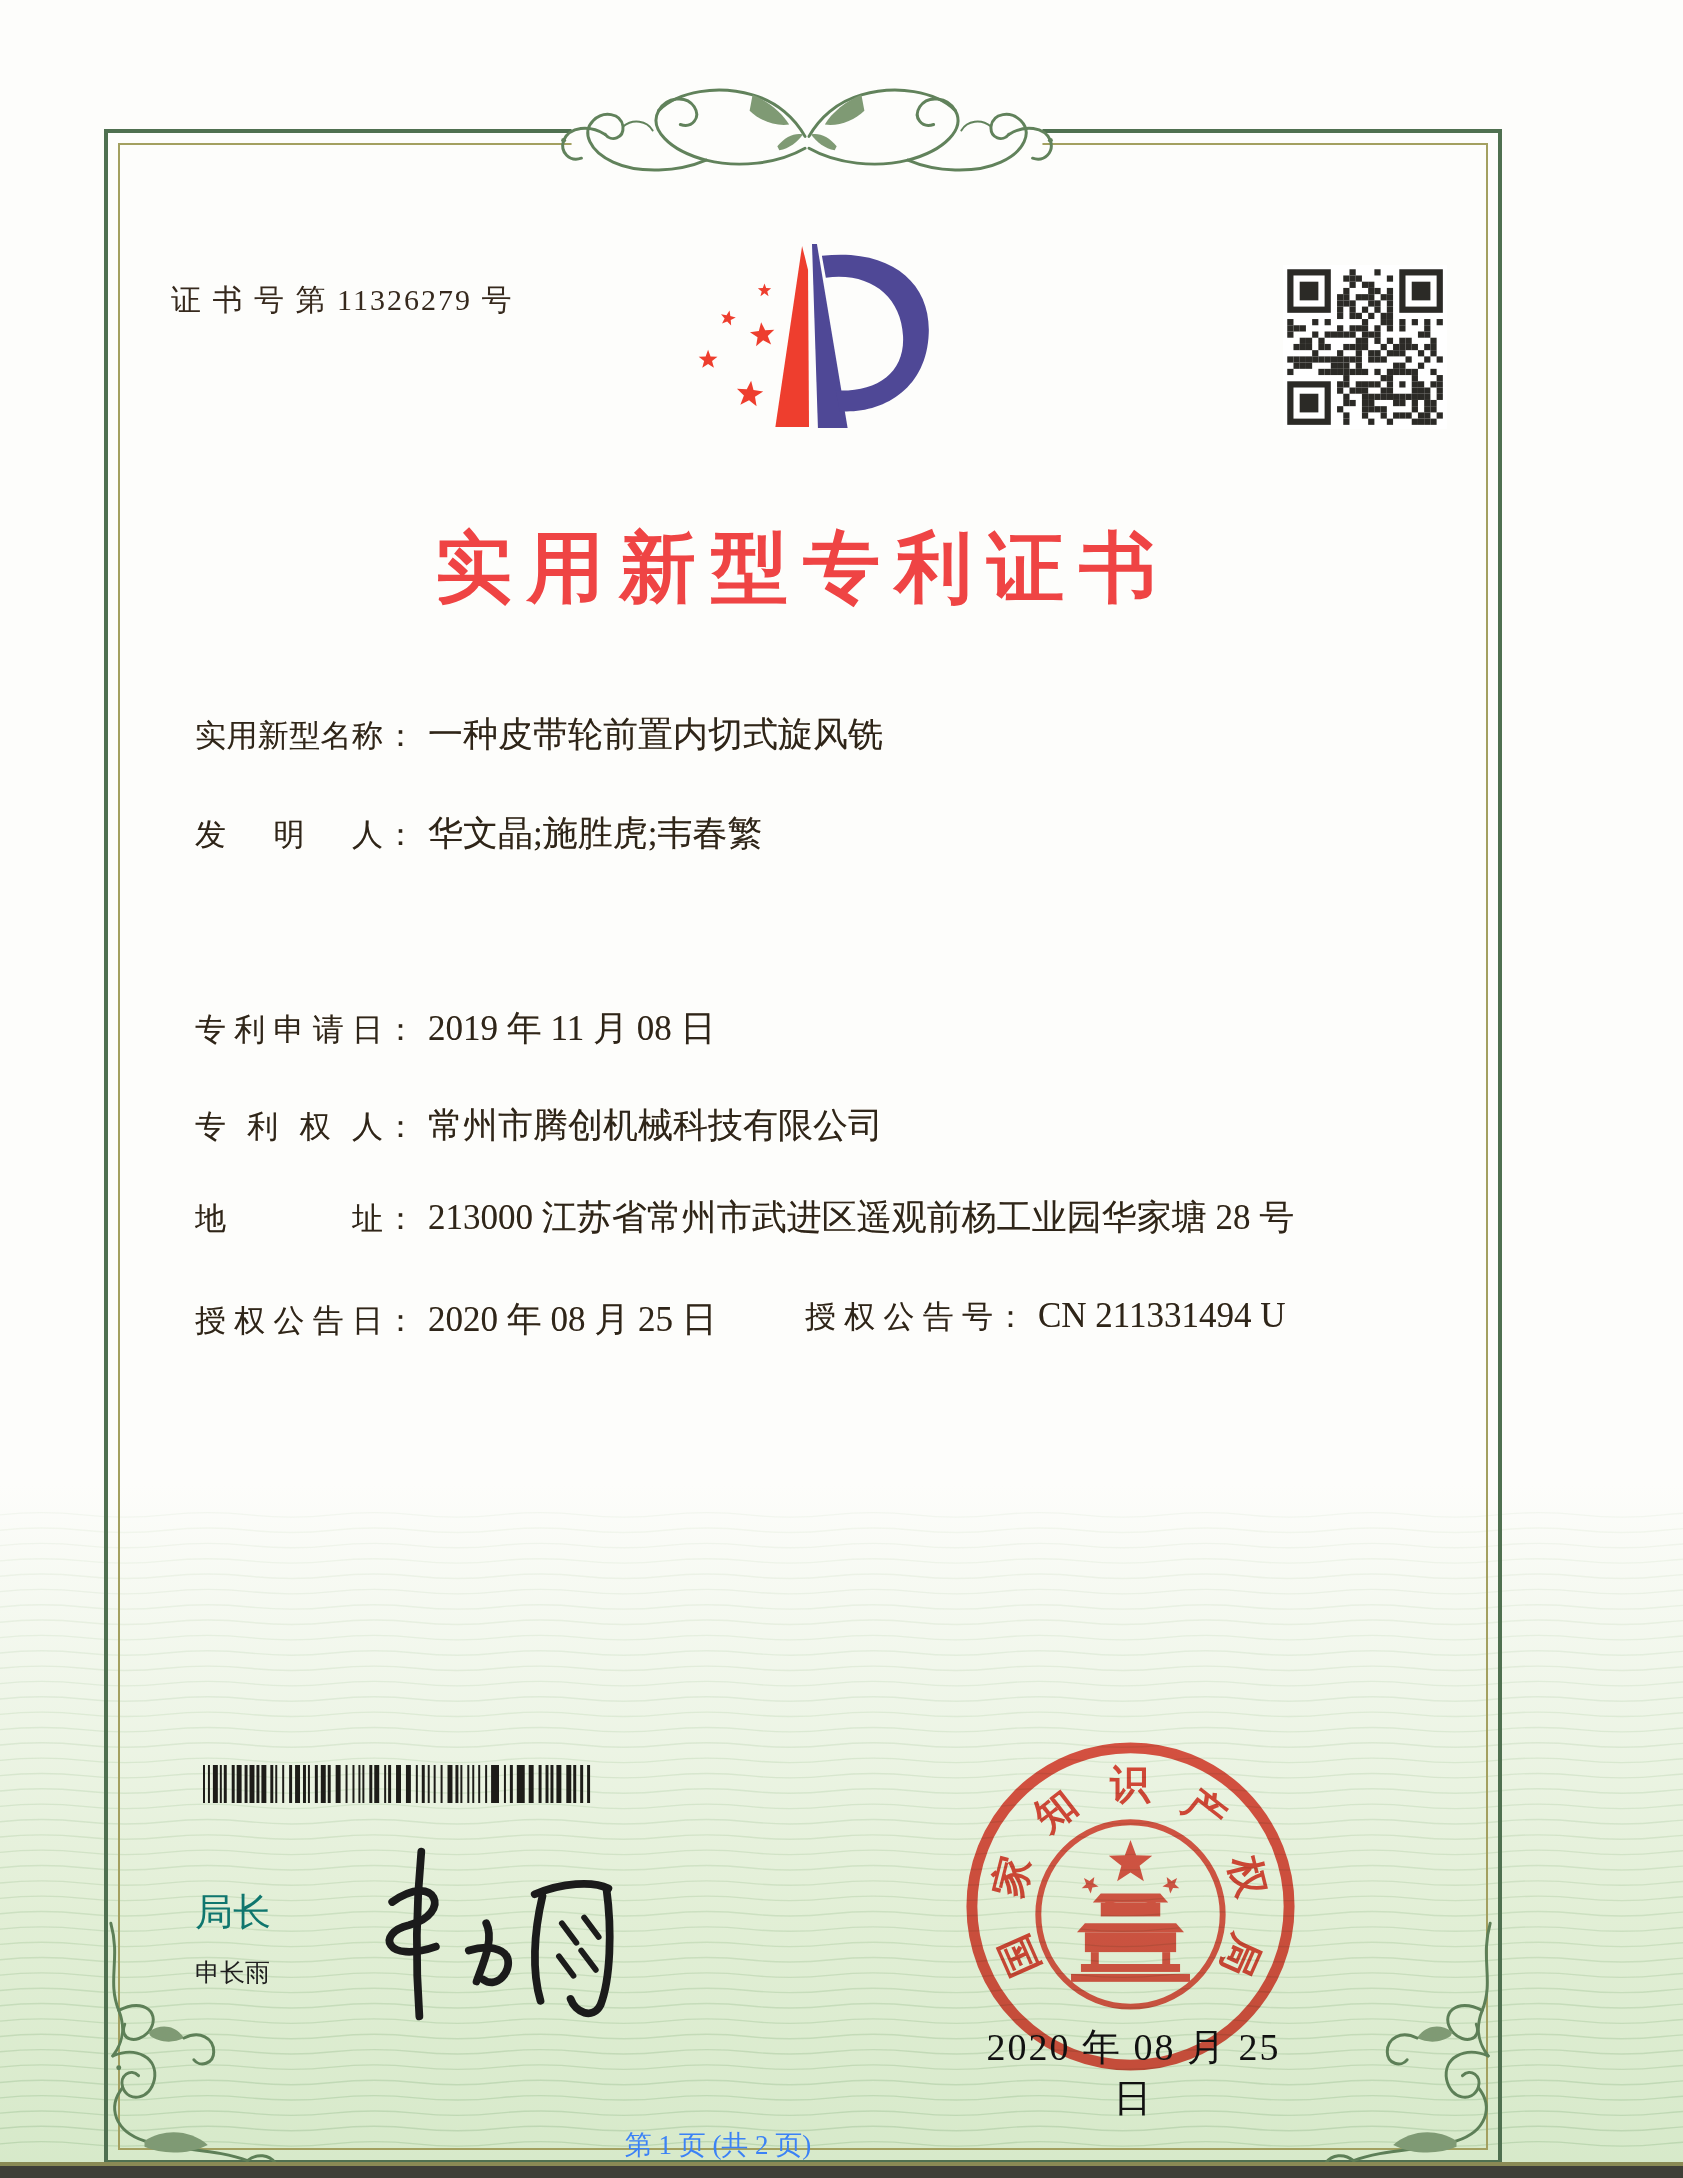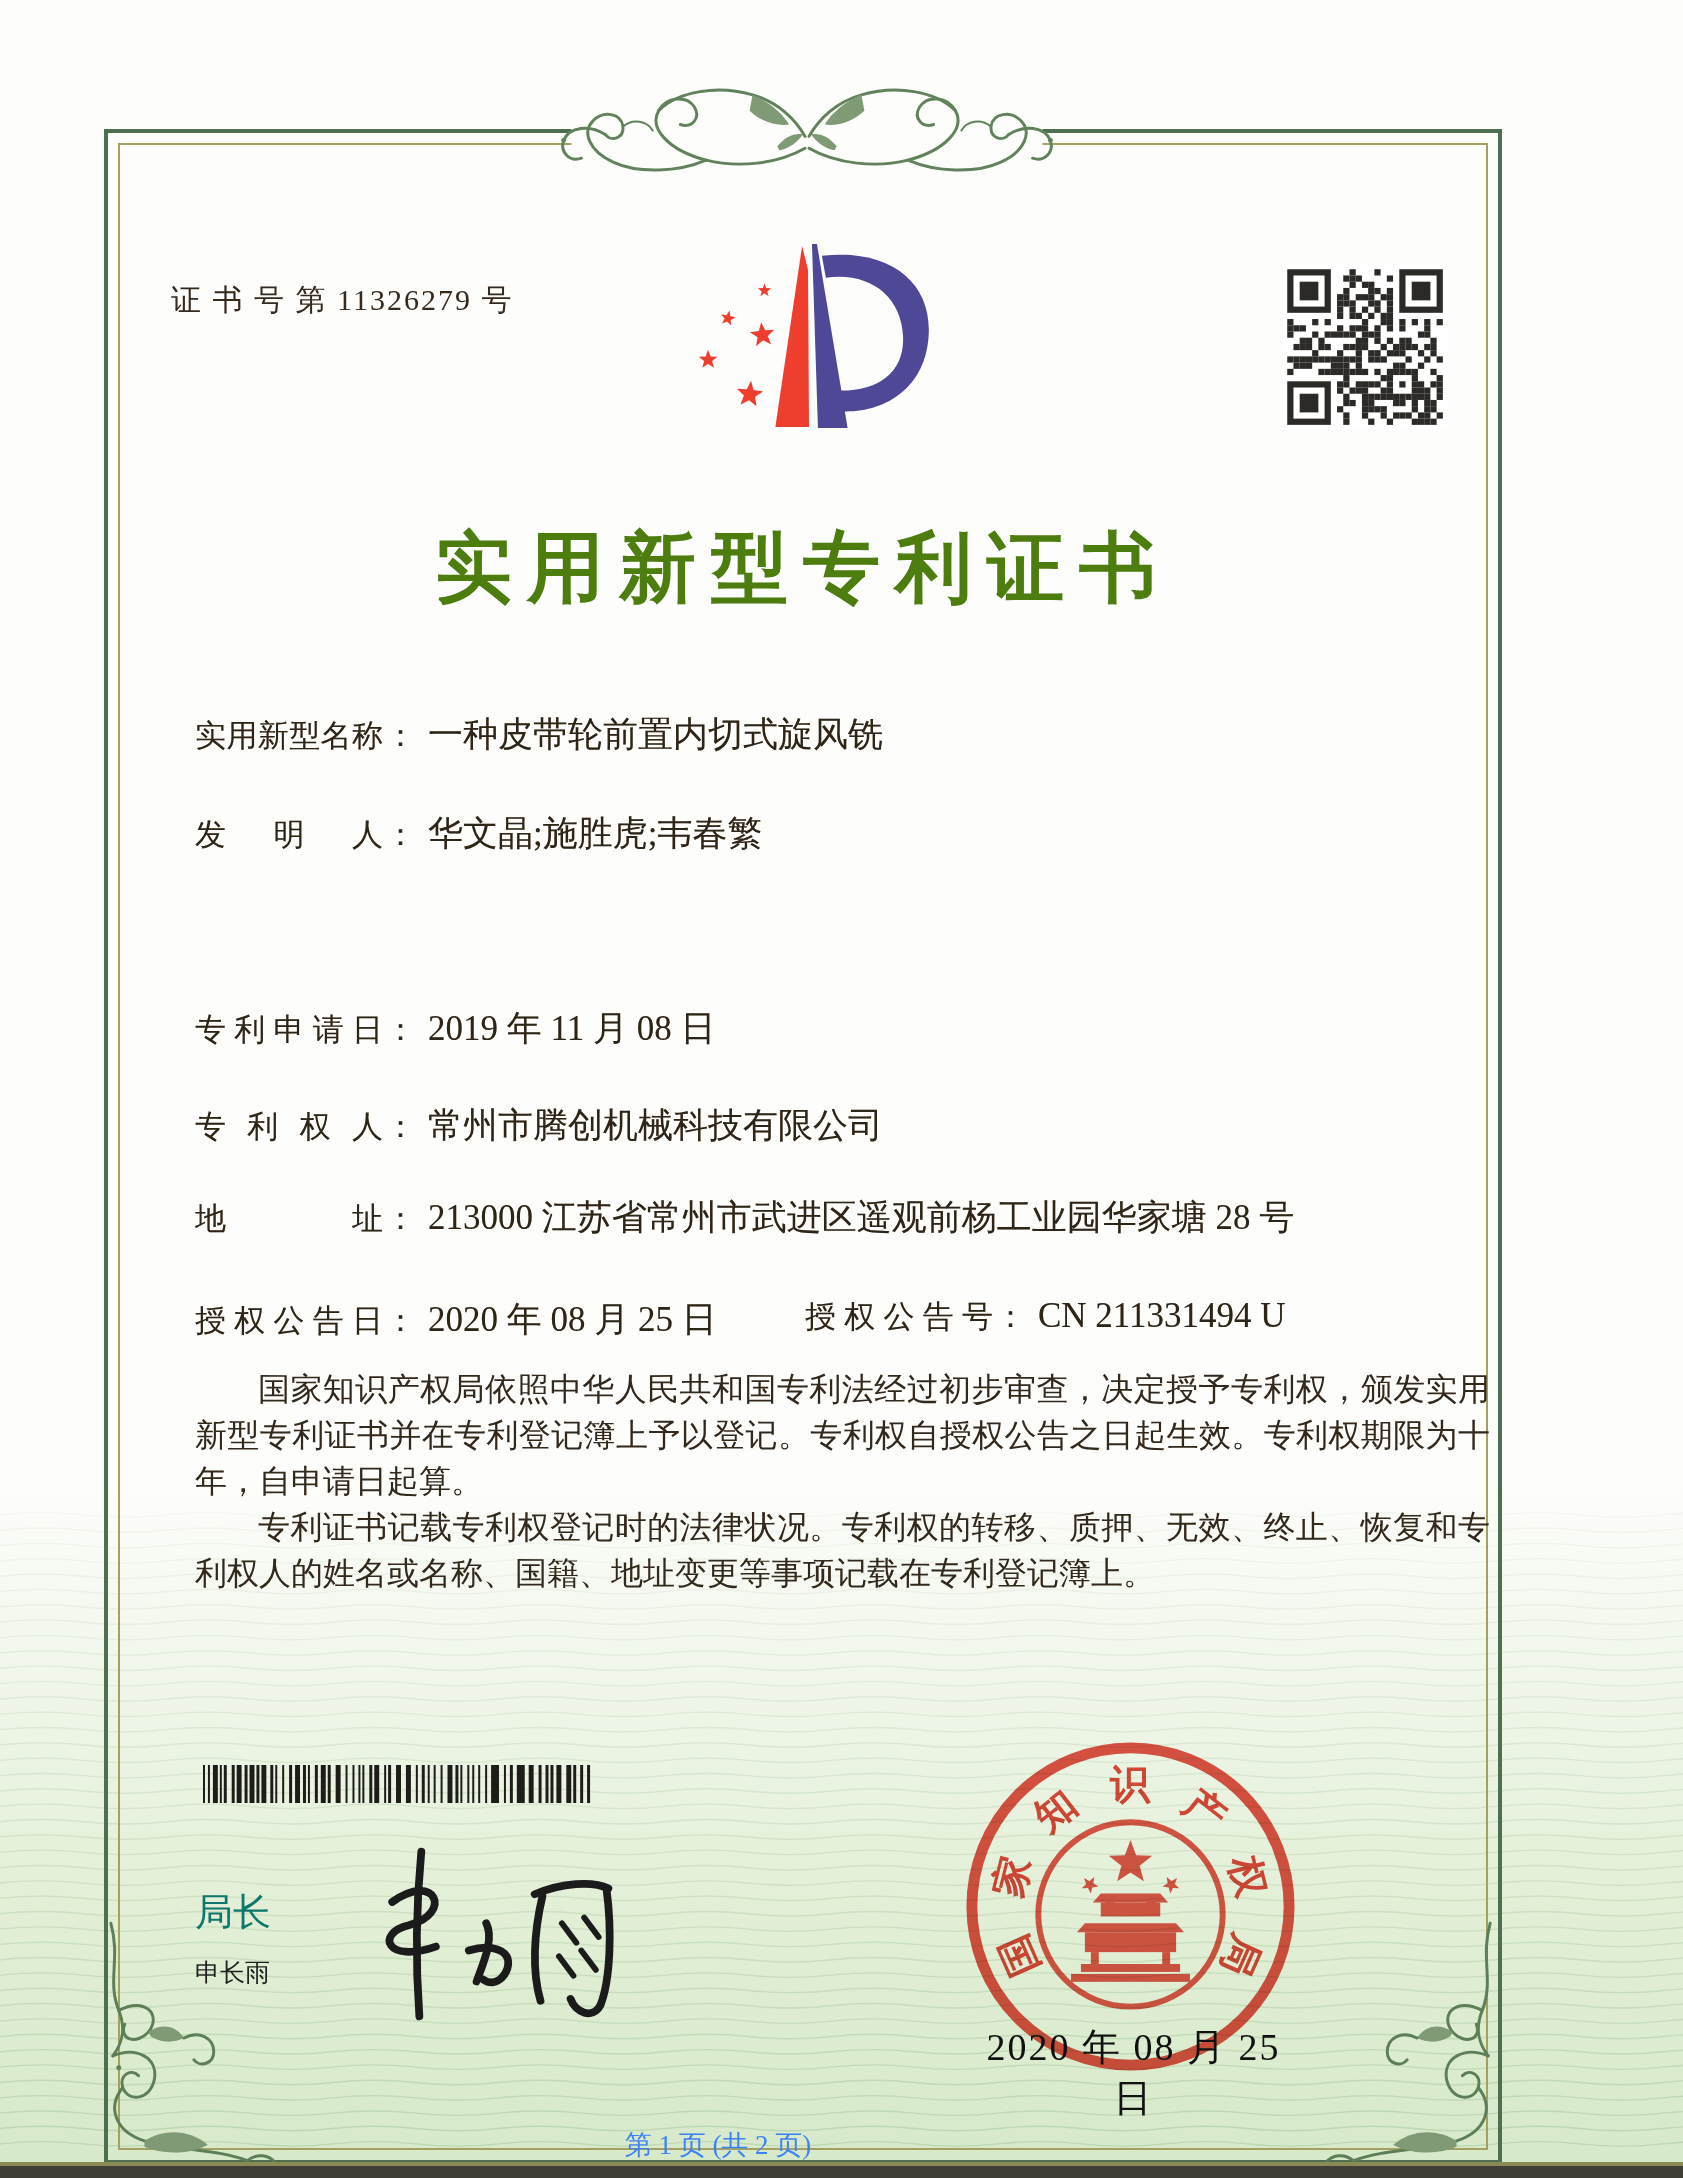--- a/index.html
+++ b/index.html
@@ -15,21 +15,21 @@
   #frame-inner{left:118px;top:143px;width:1370px;height:2007px;border:2px solid #a3a060;box-sizing:border-box;z-index:1;}
   #ornament-top{left:530px;top:77px;width:554px;height:99px;z-index:2;}
   .corner-orn{width:183px;height:246px;z-index:2;}
   #orn-bl{left:97px;top:1919px;}
   #orn-br{left:1321px;top:1919px;transform:scaleX(-1);}
   
   #cert-no{left:171px;top:280px;font-size:30px;letter-spacing:2px;color:#36291d;z-index:2;}
   #logo{left:691px;top:242px;width:240px;height:190px;z-index:2;}
   #qr{left:1283px;top:265px;width:164px;height:164px;z-index:2;background:#fff;}
   #title{left:104px;top:517px;width:1398px;text-align:center;font-size:77px;font-weight:bold;
-         letter-spacing:15px;color:#4d7c0f;z-index:2;}
+         letter-spacing:15px;color:#ef4444;z-index:2;}
   
   .frow{left:195px;font-size:35px;z-index:2;white-space:nowrap;text-shadow:0 0 0.6px rgba(110,70,30,.35);margin-top:12px;}
   .flabel{display:inline-block;width:188px;font-size:31px;text-align:justify;text-align-last:justify;vertical-align:baseline;}
   .fcolon{display:inline-block;font-size:31px;margin-left:2px;}
   .fvalue{margin-left:12px;}
   #row1{top:699px;} #row2{top:798px;} #row3{top:894px;} #row4{top:993px;}
   #row5{top:1090px;} #row6{top:1182px;} #row7{top:1284px;}
   #pair2{position:absolute;left:610px;top:0;}
   
   #paras{left:195px;top:1366px;width:1295px;font-size:32px;line-height:46px;color:#33281c;z-index:2;}
@@ -411,24 +411,20 @@
   <div class="abs frow" id="row6">
     <span class="flabel">地址</span><span class="fcolon">：</span><span class="fvalue">213000 江苏省常州市武进区遥观前杨工业园华家塘 28 号</span>
   </div>
   <div class="abs frow" id="row7">
     <span class="flabel">授权公告日</span><span class="fcolon">：</span><span class="fvalue">2020 年 08 月 25 日</span>
     <span id="pair2">
       <span class="flabel">授权公告号</span><span class="fcolon">：</span><span class="fvalue">CN 211331494 U</span>
     </span>
   </div>
 
-  <div class="abs" id="paras">
-    <p>国家知识产权局依照中华人民共和国专利法经过初步审查，决定授予专利权，颁发实用新型专利证书并在专利登记簿上予以登记。专利权自授权公告之日起生效。专利权期限为十年，自申请日起算。</p>
-    <p>专利证书记载专利权登记时的法律状况。专利权的转移、质押、无效、终止、恢复和专利权人的姓名或名称、国籍、地址变更等事项记载在专利登记簿上。</p>
-  </div>
 
   <svg class="abs" id="barcode" viewBox="0 0 398 38" preserveAspectRatio="none">
       <rect x="0" y="0" width="2" height="38" fill="#1d1c18"></rect>
       <rect x="5" y="0" width="2" height="38" fill="#1d1c18"></rect>
       <rect x="10" y="0" width="5" height="38" fill="#1d1c18"></rect>
       <rect x="17" y="0" width="2" height="38" fill="#1d1c18"></rect>
       <rect x="21" y="0" width="3" height="38" fill="#1d1c18"></rect>
       <rect x="29" y="0" width="3" height="38" fill="#1d1c18"></rect>
       <rect x="34" y="0" width="5" height="38" fill="#1d1c18"></rect>
       <rect x="42" y="0" width="3" height="38" fill="#1d1c18"></rect>

